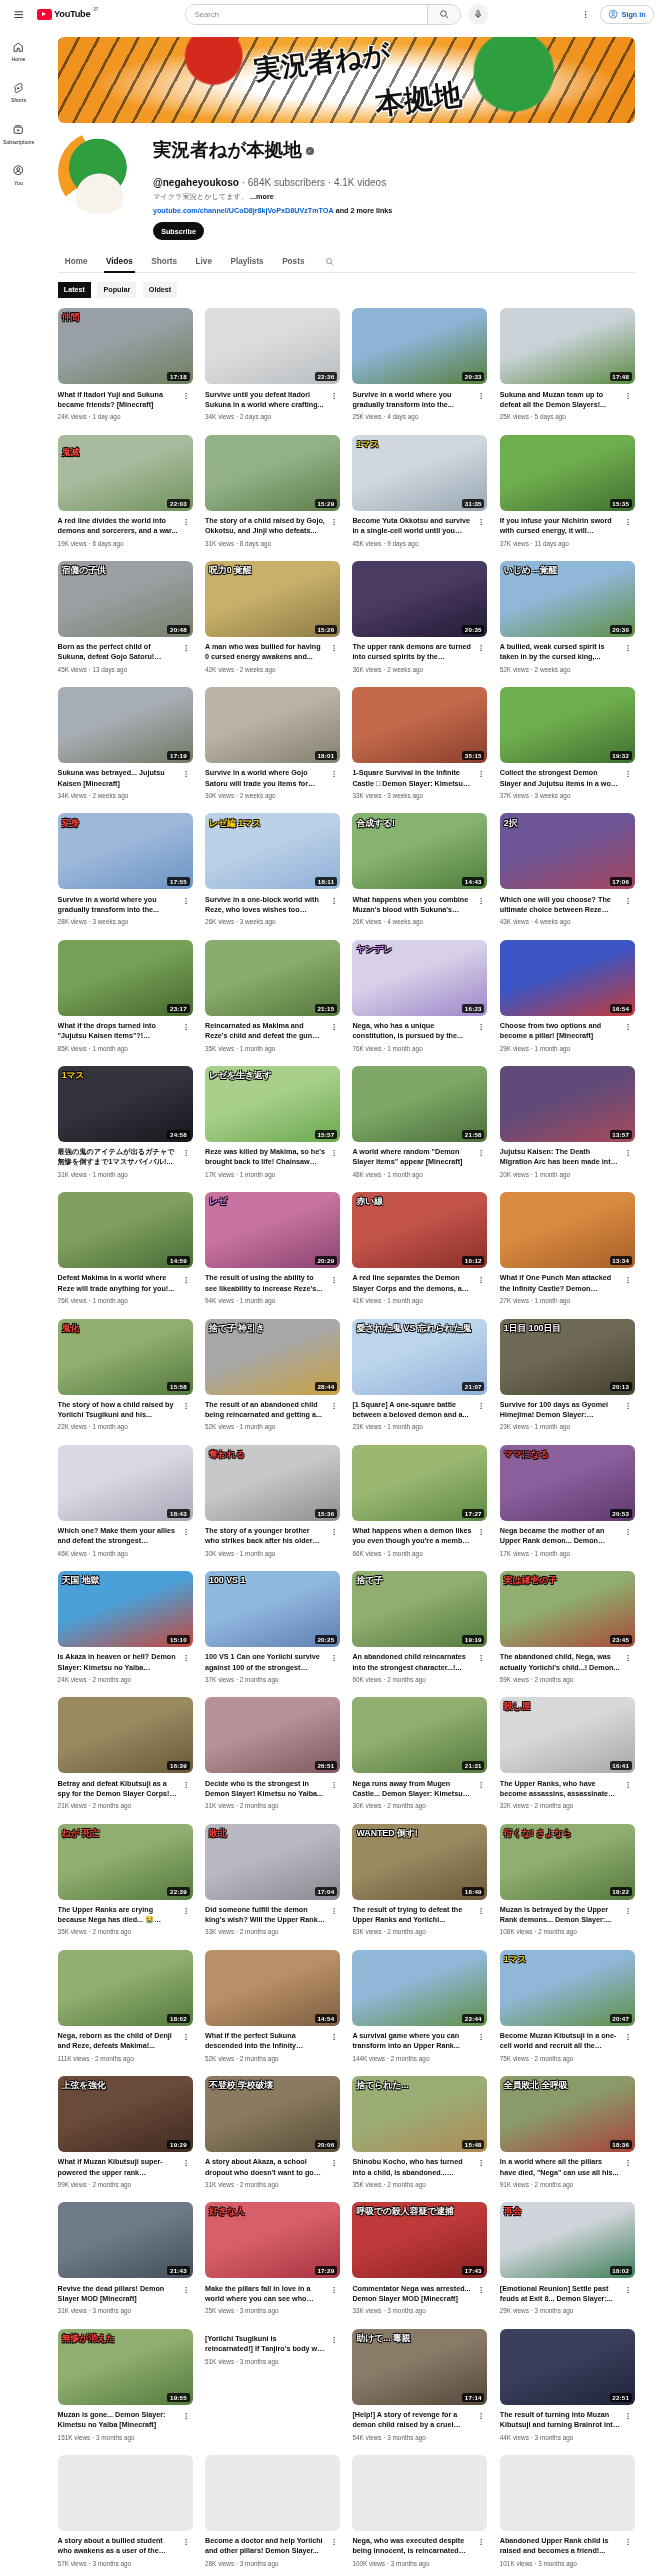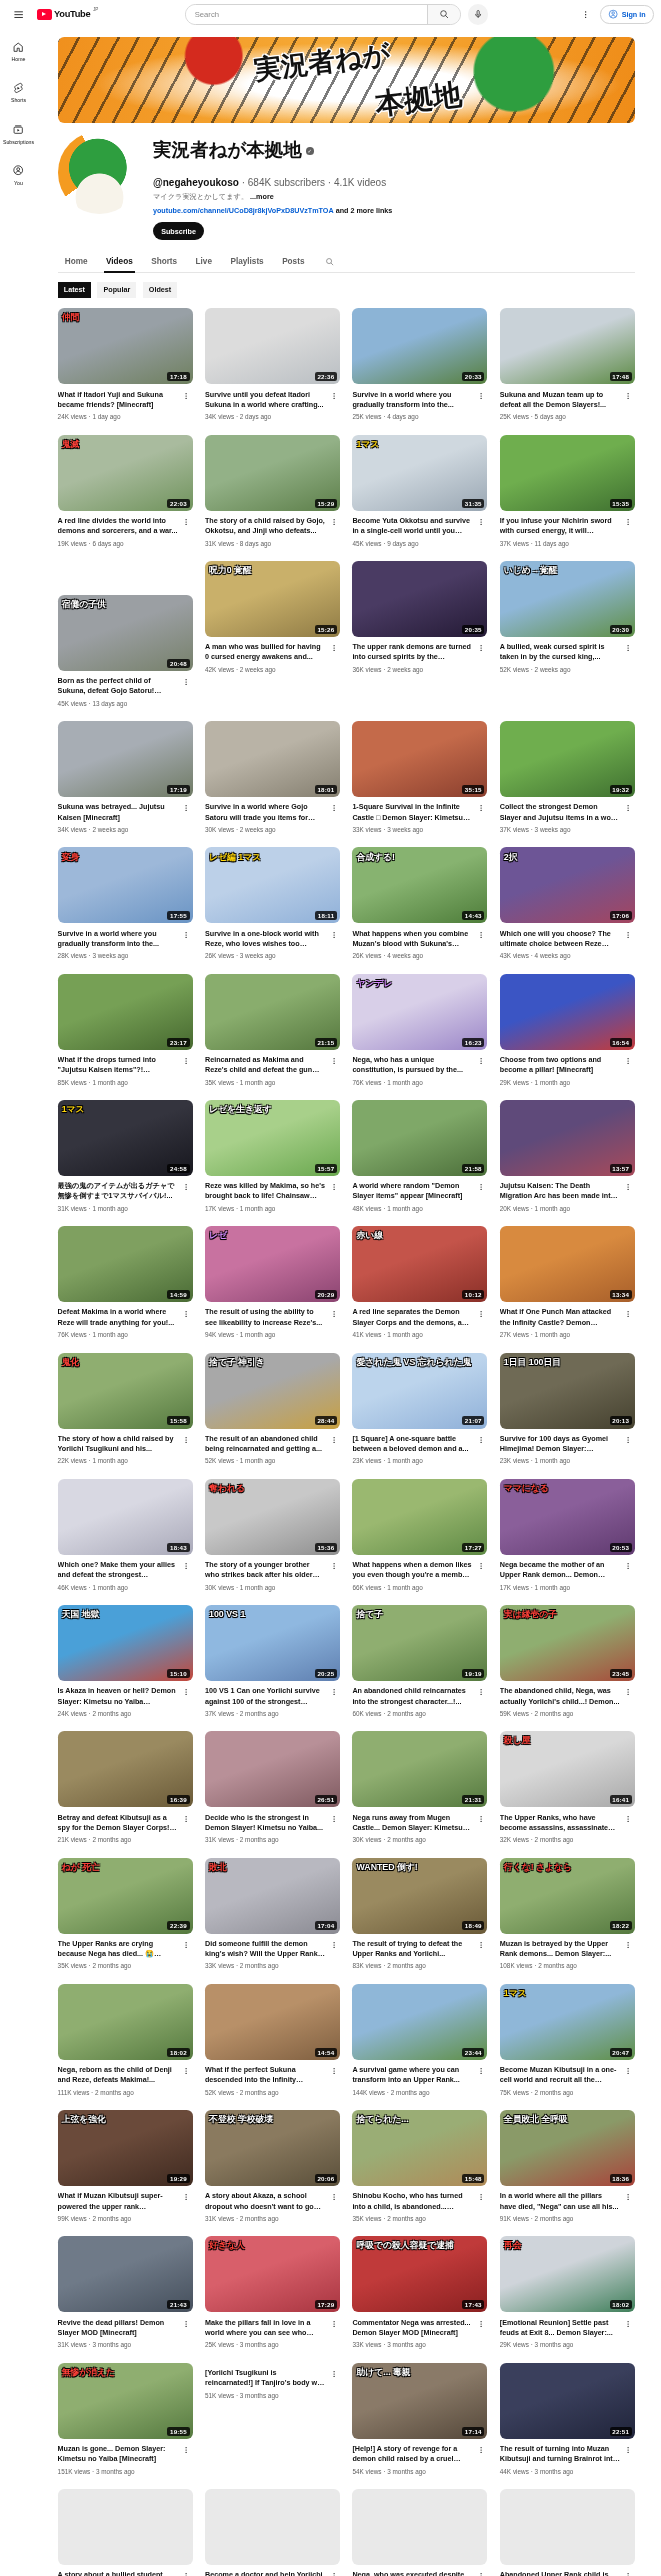--- a/index.html
+++ b/index.html
@@ -327,21 +327,21 @@
                 <circle cx="12" cy="19" r="1.8" fill="#0f0f0f"></circle>
               </svg>
           </span>
         </button>
       </div>
       <div class="v-meta">25K views · 5 days ago</div>
     </article>
 
     <article class="card">
       <div class="thumb" style="background: linear-gradient(160deg, rgb(169, 187, 158) 0%, rgb(169, 187, 158) 42%, rgb(112, 147, 92) 100%);">
-        <div class="overlay-txt" style="color: rgb(255, 64, 56);">鬼滅</div>
+        <div class="overlay-txt" style="color: rgb(255, 64, 56); margin-top: 8px;">鬼滅</div>
         <span class="duration">22:03</span>
       </div>
       <div class="card-body">
         <h3 class="v-title">A red line divides the world into demons and sorcerers, and a war...</h3>
         <button class="kebab">
           <span>
             <svg width="8.2" height="8.2" viewBox="0 0 24 24">
                 <circle cx="12" cy="5" r="1.8" fill="#0f0f0f"></circle>
                 <circle cx="12" cy="12" r="1.8" fill="#0f0f0f"></circle>
                 <circle cx="12" cy="19" r="1.8" fill="#0f0f0f"></circle>
@@ -406,21 +406,21 @@
                 <circle cx="12" cy="12" r="1.8" fill="#0f0f0f"></circle>
                 <circle cx="12" cy="19" r="1.8" fill="#0f0f0f"></circle>
               </svg>
           </span>
         </button>
       </div>
       <div class="v-meta">37K views · 11 days ago</div>
     </article>
 
     <article class="card">
-      <div class="thumb" style="background: linear-gradient(160deg, rgb(155, 159, 163) 0%, rgb(155, 159, 163) 42%, rgb(118, 128, 106) 100%); margin-top: 34px;">
+      <div class="thumb" style="background: linear-gradient(160deg, rgb(155, 159, 163) 0%, rgb(155, 159, 163) 42%, rgb(118, 128, 106) 100%);">
         <div class="overlay-txt">宿儺の子供</div>
         <span class="duration">20:48</span>
       </div>
       <div class="card-body">
         <h3 class="v-title">Born as the perfect child of Sukuna, defeat Gojo Satoru! Jujutsu Kaisen...</h3>
         <button class="kebab">
           <span>
             <svg width="8.2" height="8.2" viewBox="0 0 24 24">
                 <circle cx="12" cy="5" r="1.8" fill="#0f0f0f"></circle>
                 <circle cx="12" cy="12" r="1.8" fill="#0f0f0f"></circle>

